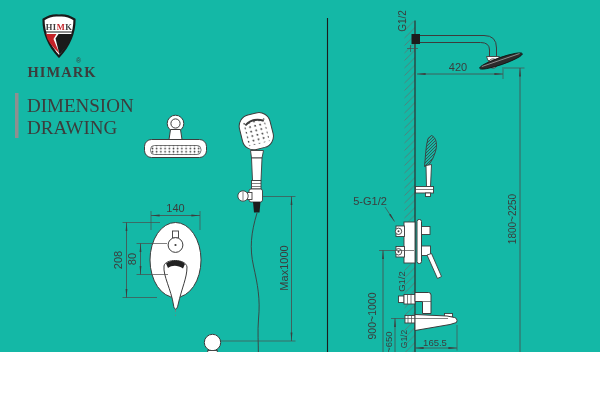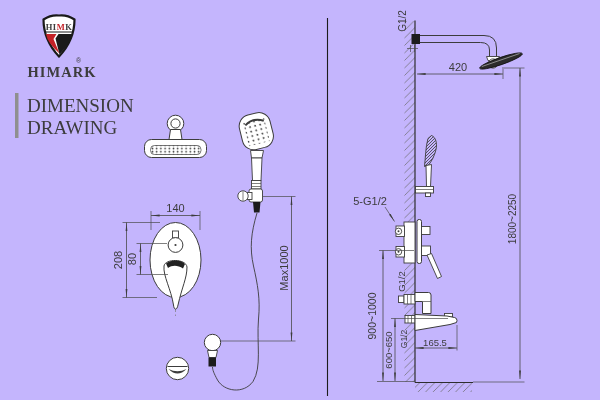--- a/index.html
+++ b/index.html
@@ -1,16 +1,16 @@
 <!DOCTYPE html>
 <html><head>
 <meta charset="utf-8">
 <style>
   html,body{margin:0;padding:0;background:#fff;}
-  .canvas{position:relative;width:600px;height:400px;background:#c4b5fd;overflow:hidden;}
+  .canvas{position:relative;width:600px;height:352px;background:#14b8a6;overflow:hidden;}
   svg{display:block;}
   svg text{font-family:"Liberation Sans",sans-serif;fill:#3c3c3c;}
   .serif{font-family:"Liberation Serif","DejaVu Serif",serif;}
   .ln{stroke:#3c3c3c;fill:none;stroke-width:1;}
   .thin{stroke:#4a4a4a;fill:none;stroke-width:.7;}
   .dim{stroke:#4a4a4a;fill:none;stroke-width:.8;}
   .shape{stroke:#3c3c3c;fill:#ffffff;stroke-width:1;}
   .shape2{stroke:#3c3c3c;fill:#ffffff;stroke-width:.9;}
   .dark{fill:#1c1c1c;stroke:none;}
   .dimtxt{font-size:11px;}

